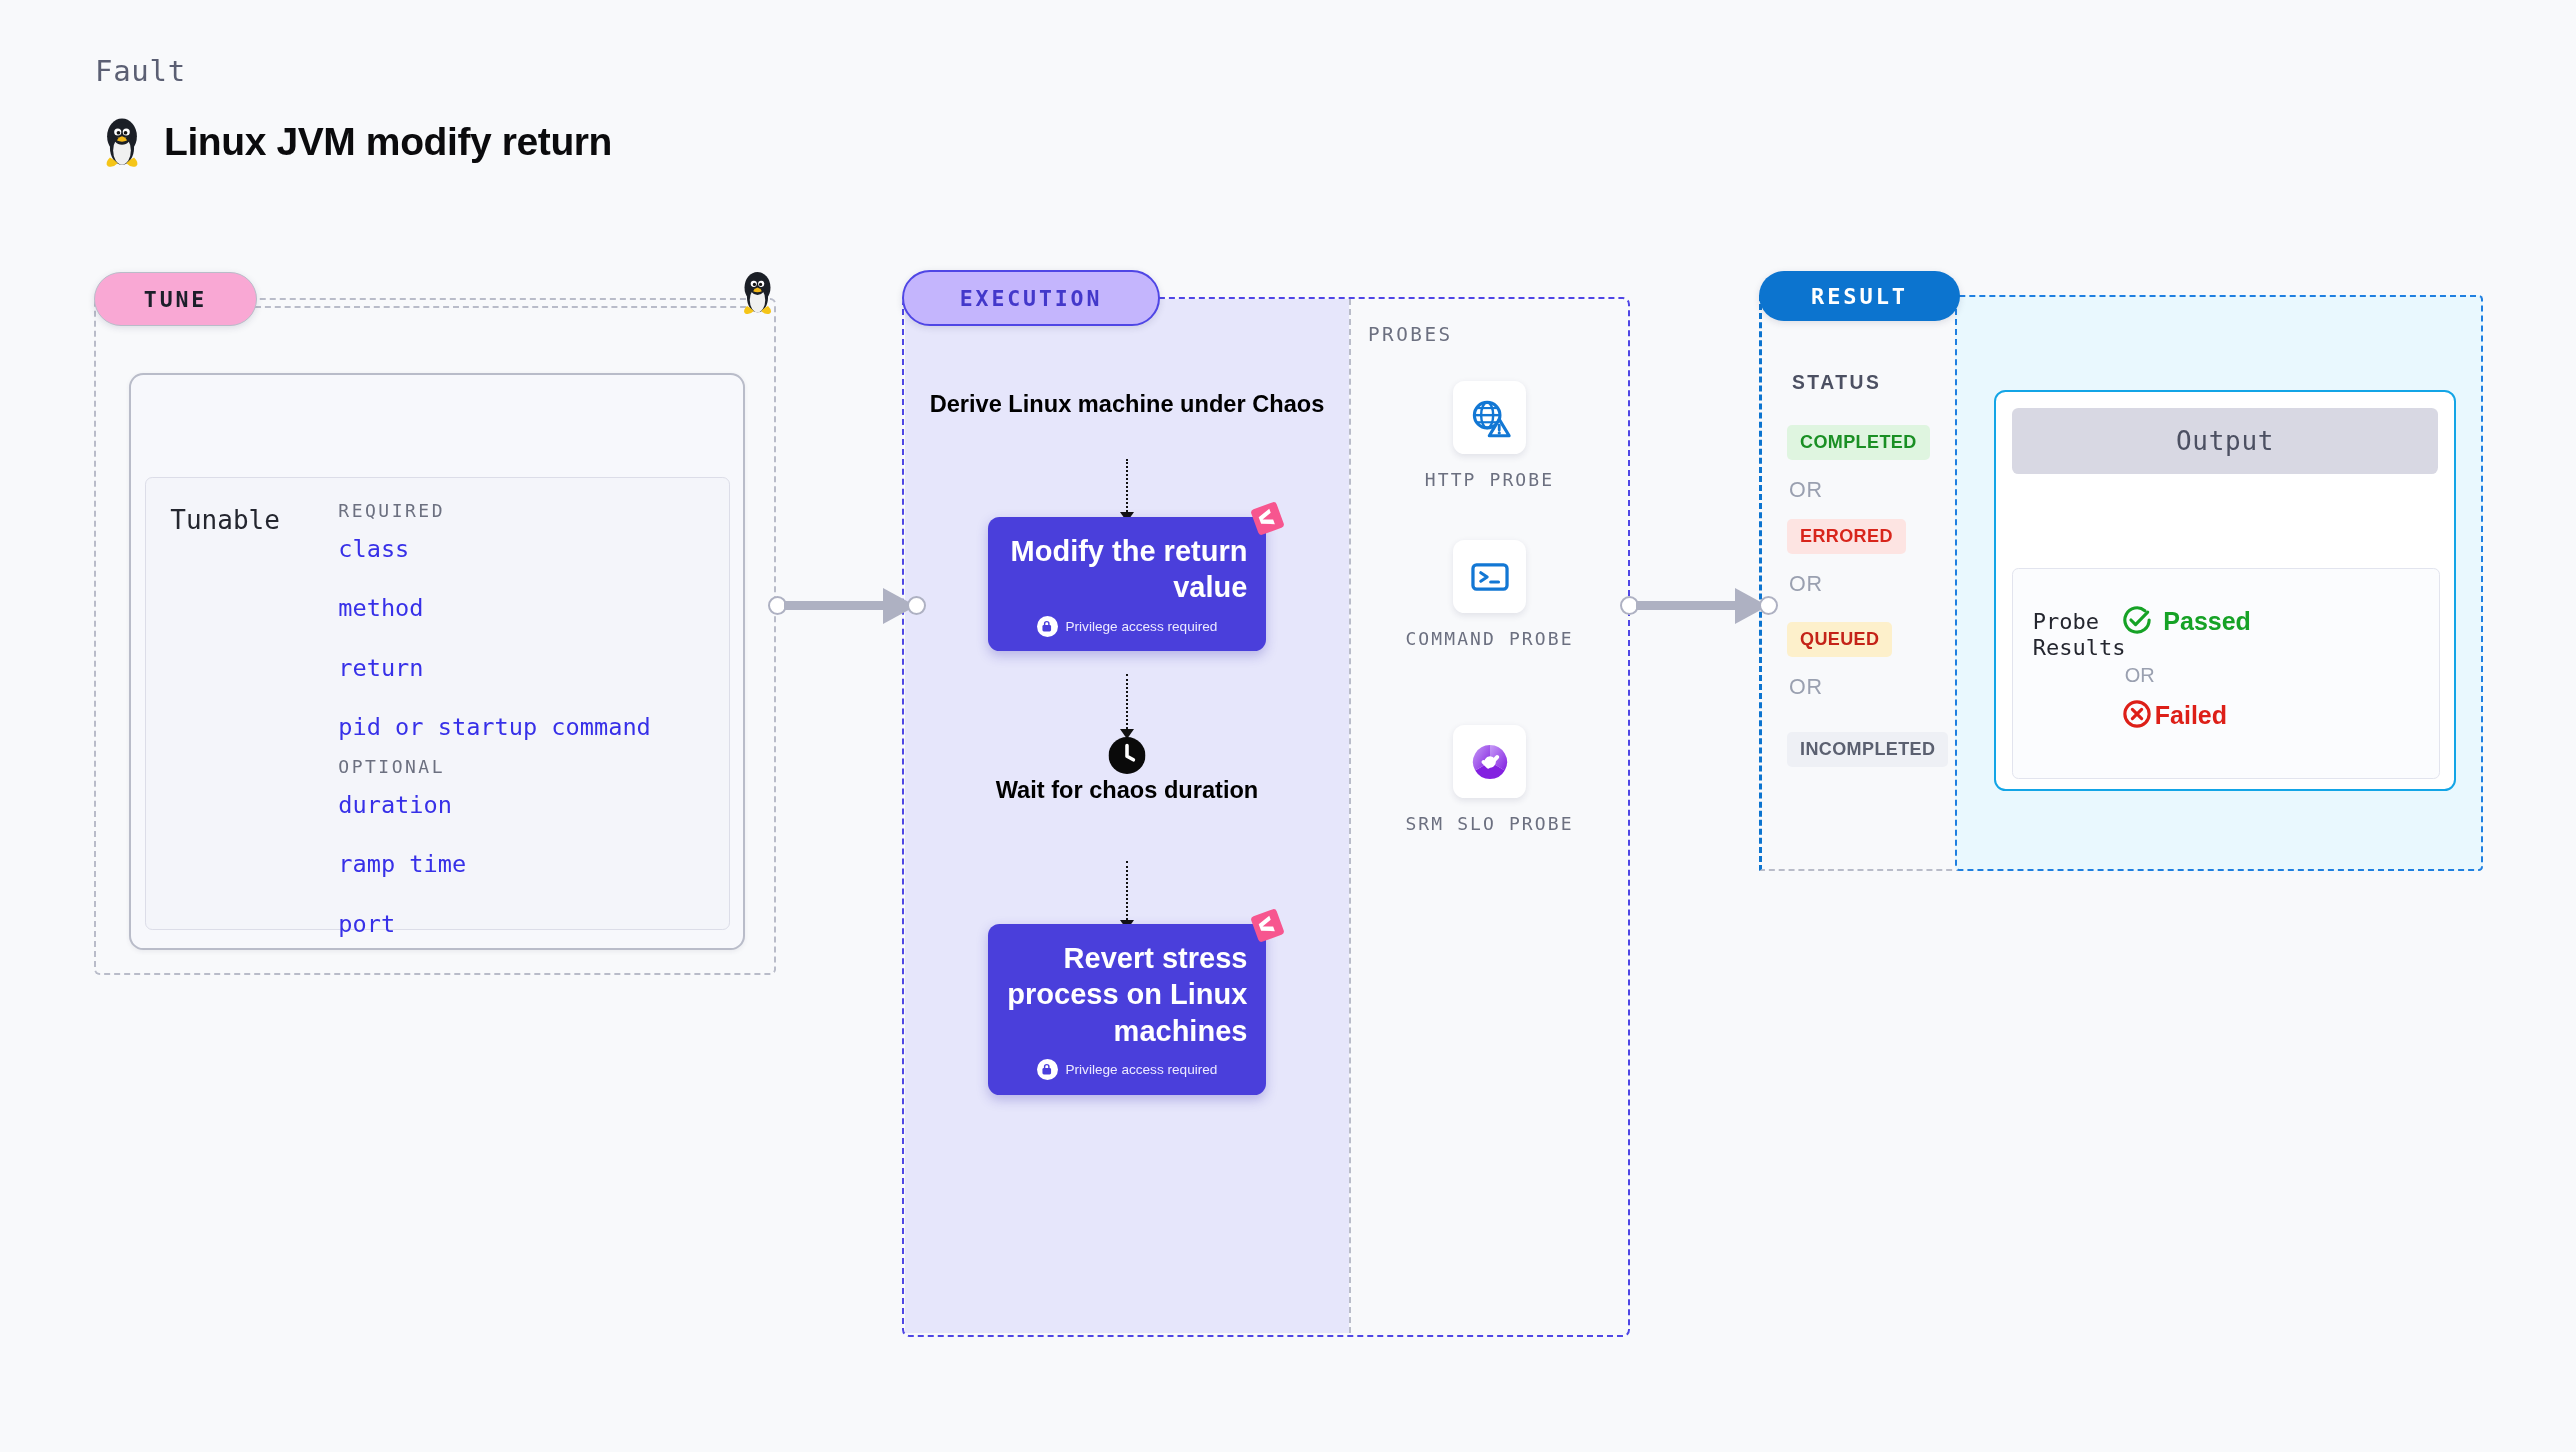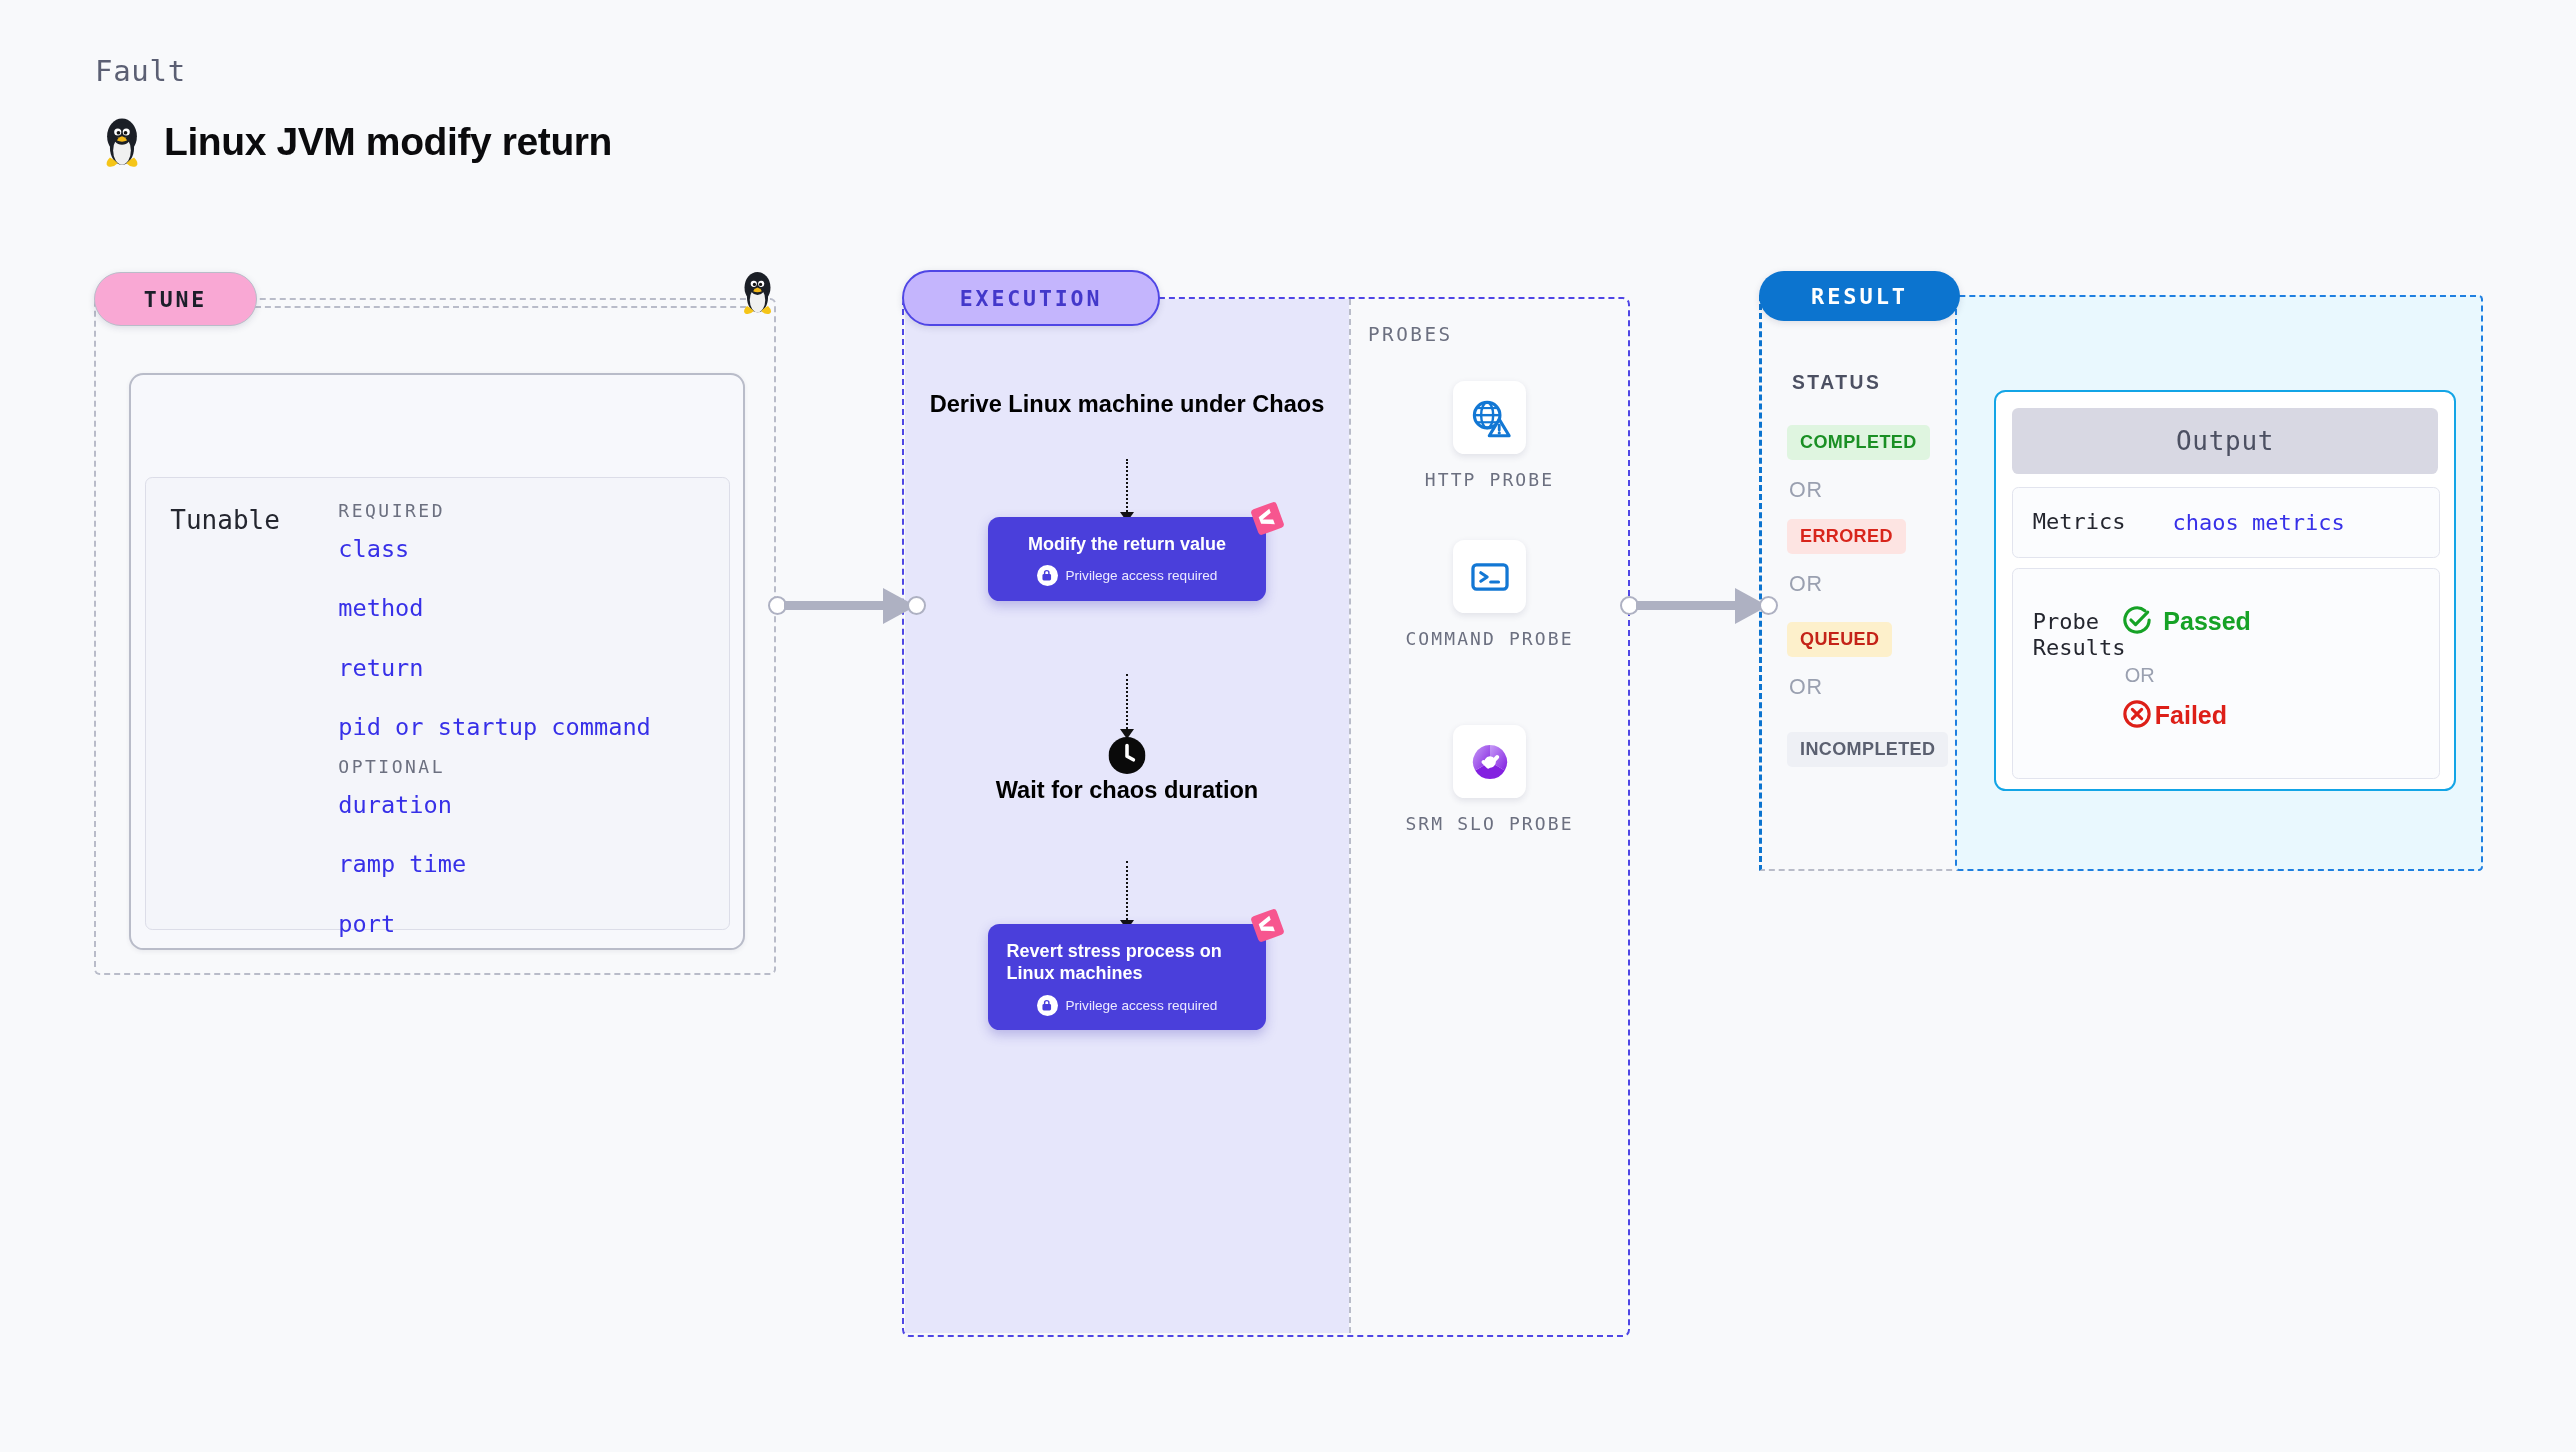--- a/index.html
+++ b/index.html
@@ -142,21 +142,21 @@
   .purple-card{
     position:absolute;left:50%;transform:translateX(-50%);
     width:278px;background:#4a3fdb;border-radius:11.5px;
     box-shadow:0 4.3px 11.5px rgba(60,50,180,.28);
     display:flex;flex-direction:column;align-items:center;justify-content:center;
     padding:15.8px 0 14.3px 0;box-sizing:border-box;
   }
   #card-modify{top:218px;min-height:79px;}
   #card-revert{top:625px;min-height:97px;}
   .purple-card .title{
-    color:#fff;font-size:18px;font-weight:bold;text-align:left;line-height:1.26;
+    color:#fff;font-size:29px;font-weight:bold;text-align:right;line-height:1.26;
     padding:0 18.6px;
   }
   .priv-row{display:flex;align-items:center;gap:7.9px;margin-top:10px;}
   .priv-row .label{color:#eceaff;font-size:13.6px;}
   .lock-badge{
     width:21px;height:21px;border-radius:50%;background:#fff;
     display:flex;align-items:center;justify-content:center;
   }
   .chaos-mark{position:absolute;right:-20px;top:-17px;}
 
@@ -452,24 +452,20 @@
 <div class="status-badge" id="badge-errored">ERRORED</div>
 <div class="or-text" id="or-2">OR</div>
 <div class="status-badge" id="badge-queued">QUEUED</div>
 <div class="or-text" id="or-3">OR</div>
 <div class="status-badge" id="badge-incompleted">INCOMPLETED</div>
 
 <div id="output-region"></div>
 <div id="output-card">
   <div id="output-header">Output</div>
 
-  <div id="metrics-row">
-    <span class="row-key" id="metrics-key">Metrics</span>
-    <span class="row-val-blue" id="metrics-val">chaos metrics</span>
-  </div>
 
   <div id="probe-results-row">
     <span class="row-key" id="probe-results-key">Probe<br>Results</span>
 
     <div id="pr-passed">
       <span>
         <svg width="30" height="30" viewBox="0 0 42 42">
           <path d="M38 21 a17 17 0 1 1 -6 -13" fill="none" stroke="#16a226" stroke-width="4.4" stroke-linecap="round"></path>
           <path d="M12.5 21 L19 27.5 L36 10" fill="none" stroke="#16a226" stroke-width="4.4" stroke-linecap="round" stroke-linejoin="round"></path>
         </svg>

